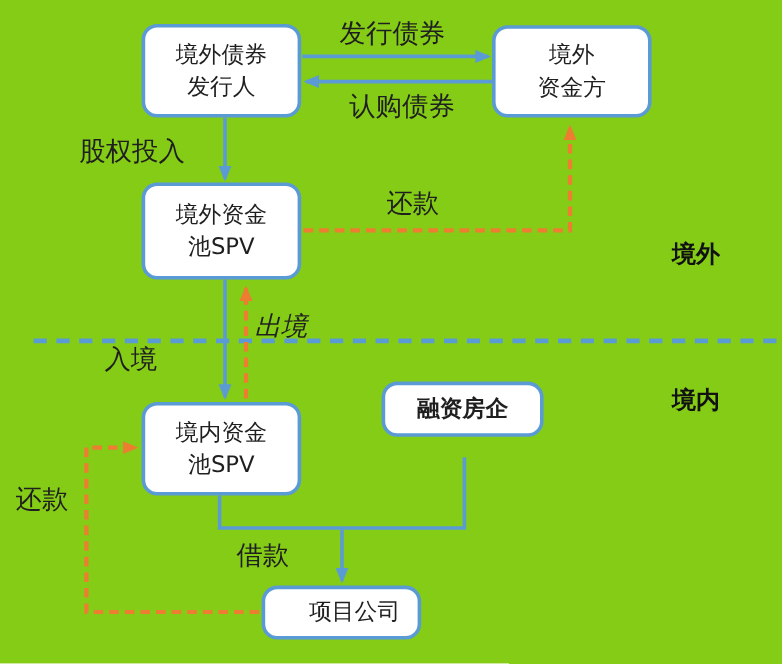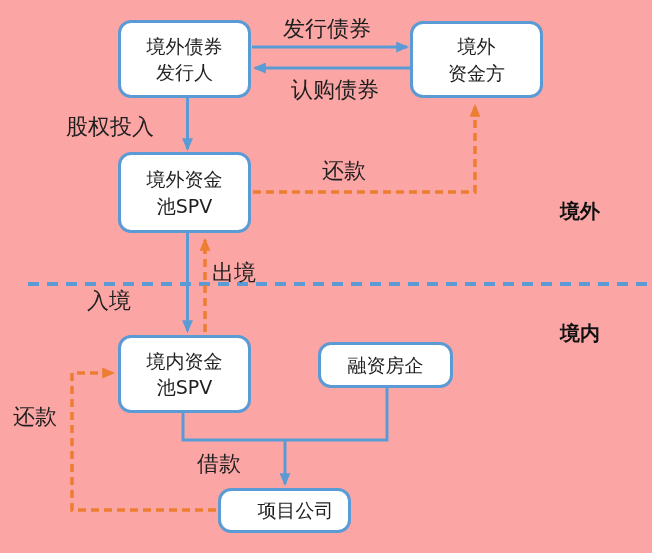--- a/index.html
+++ b/index.html
@@ -1,20 +1,20 @@
 <!DOCTYPE html>
 <html style="--blue: #5B9BD5; --orange: #ED7D31; --text: #1f1f1f;"><head>
 <meta charset="utf-8">
 <style>
   html, body { margin: 0; padding: 0; background: #ffffff; }
   .canvas {
     position: relative;
     width: 652px;
     height: 553px;
-    background: #fca5a5;
+    background: #84cc16;
     font-family: "DejaVu Sans", sans-serif;
     overflow: hidden;
   }
   svg.connectors {
     position: absolute;
     left: 0; top: 0;
     width: 652px; height: 553px;
   }
   path.blue-line {
     fill: none;
@@ -49,37 +49,37 @@
     color: var(--text);
     font-size: 19px;
     line-height: 1.38;
   }
   .node .node-label { white-space: pre-line; }
 
   #n-issuer   { left: 118px; top:  20px; width: 133px; height: 78px; }
   #n-capital  { left: 410px; top:  21px; width: 133px; height: 77px; }
   #n-offspv   { left: 118px; top: 152px; width: 133px; height: 81px; }
   #n-onspv    { left: 118px; top: 335px; width: 133px; height: 78px; }
-  #n-devco    { left: 318px; top: 342px; width: 135px; height: 46px; }
+  #n-devco    { left: 318px; top: 318px; width: 135px; height: 46px; font-weight: bold; }
   #n-project  { left: 218px; top: 488px; width: 133px; height: 45px; padding-left: 22px; }
 
   .edge-label {
     position: absolute;
     color: var(--text);
     font-size: 22px;
     line-height: 1.2;
     white-space: nowrap;
   }
   #l-issue   { left: 283px; top:  16px; }
   #l-subscr  { left: 291px; top:  77px; }
   #l-equity  { left:  66px; top: 114px; }
   #l-repay1  { left: 322px; top: 158px; }
   #l-qflp    { left:  68px; top: 260px; }
   #l-entry   { left:  87px; top: 288px; }
-  #l-exit    { left: 212px; top: 260px; }
+  #l-exit    { left: 212px; top: 260px; font-style: italic; }
   #l-loan    { left: 197px; top: 451px; }
   #l-repay2  { left:  13px; top: 404px; }
 
   .region-label {
     position: absolute;
     color: #111111;
     font-size: 20px;
     font-weight: 700;
     white-space: nowrap;
   }

